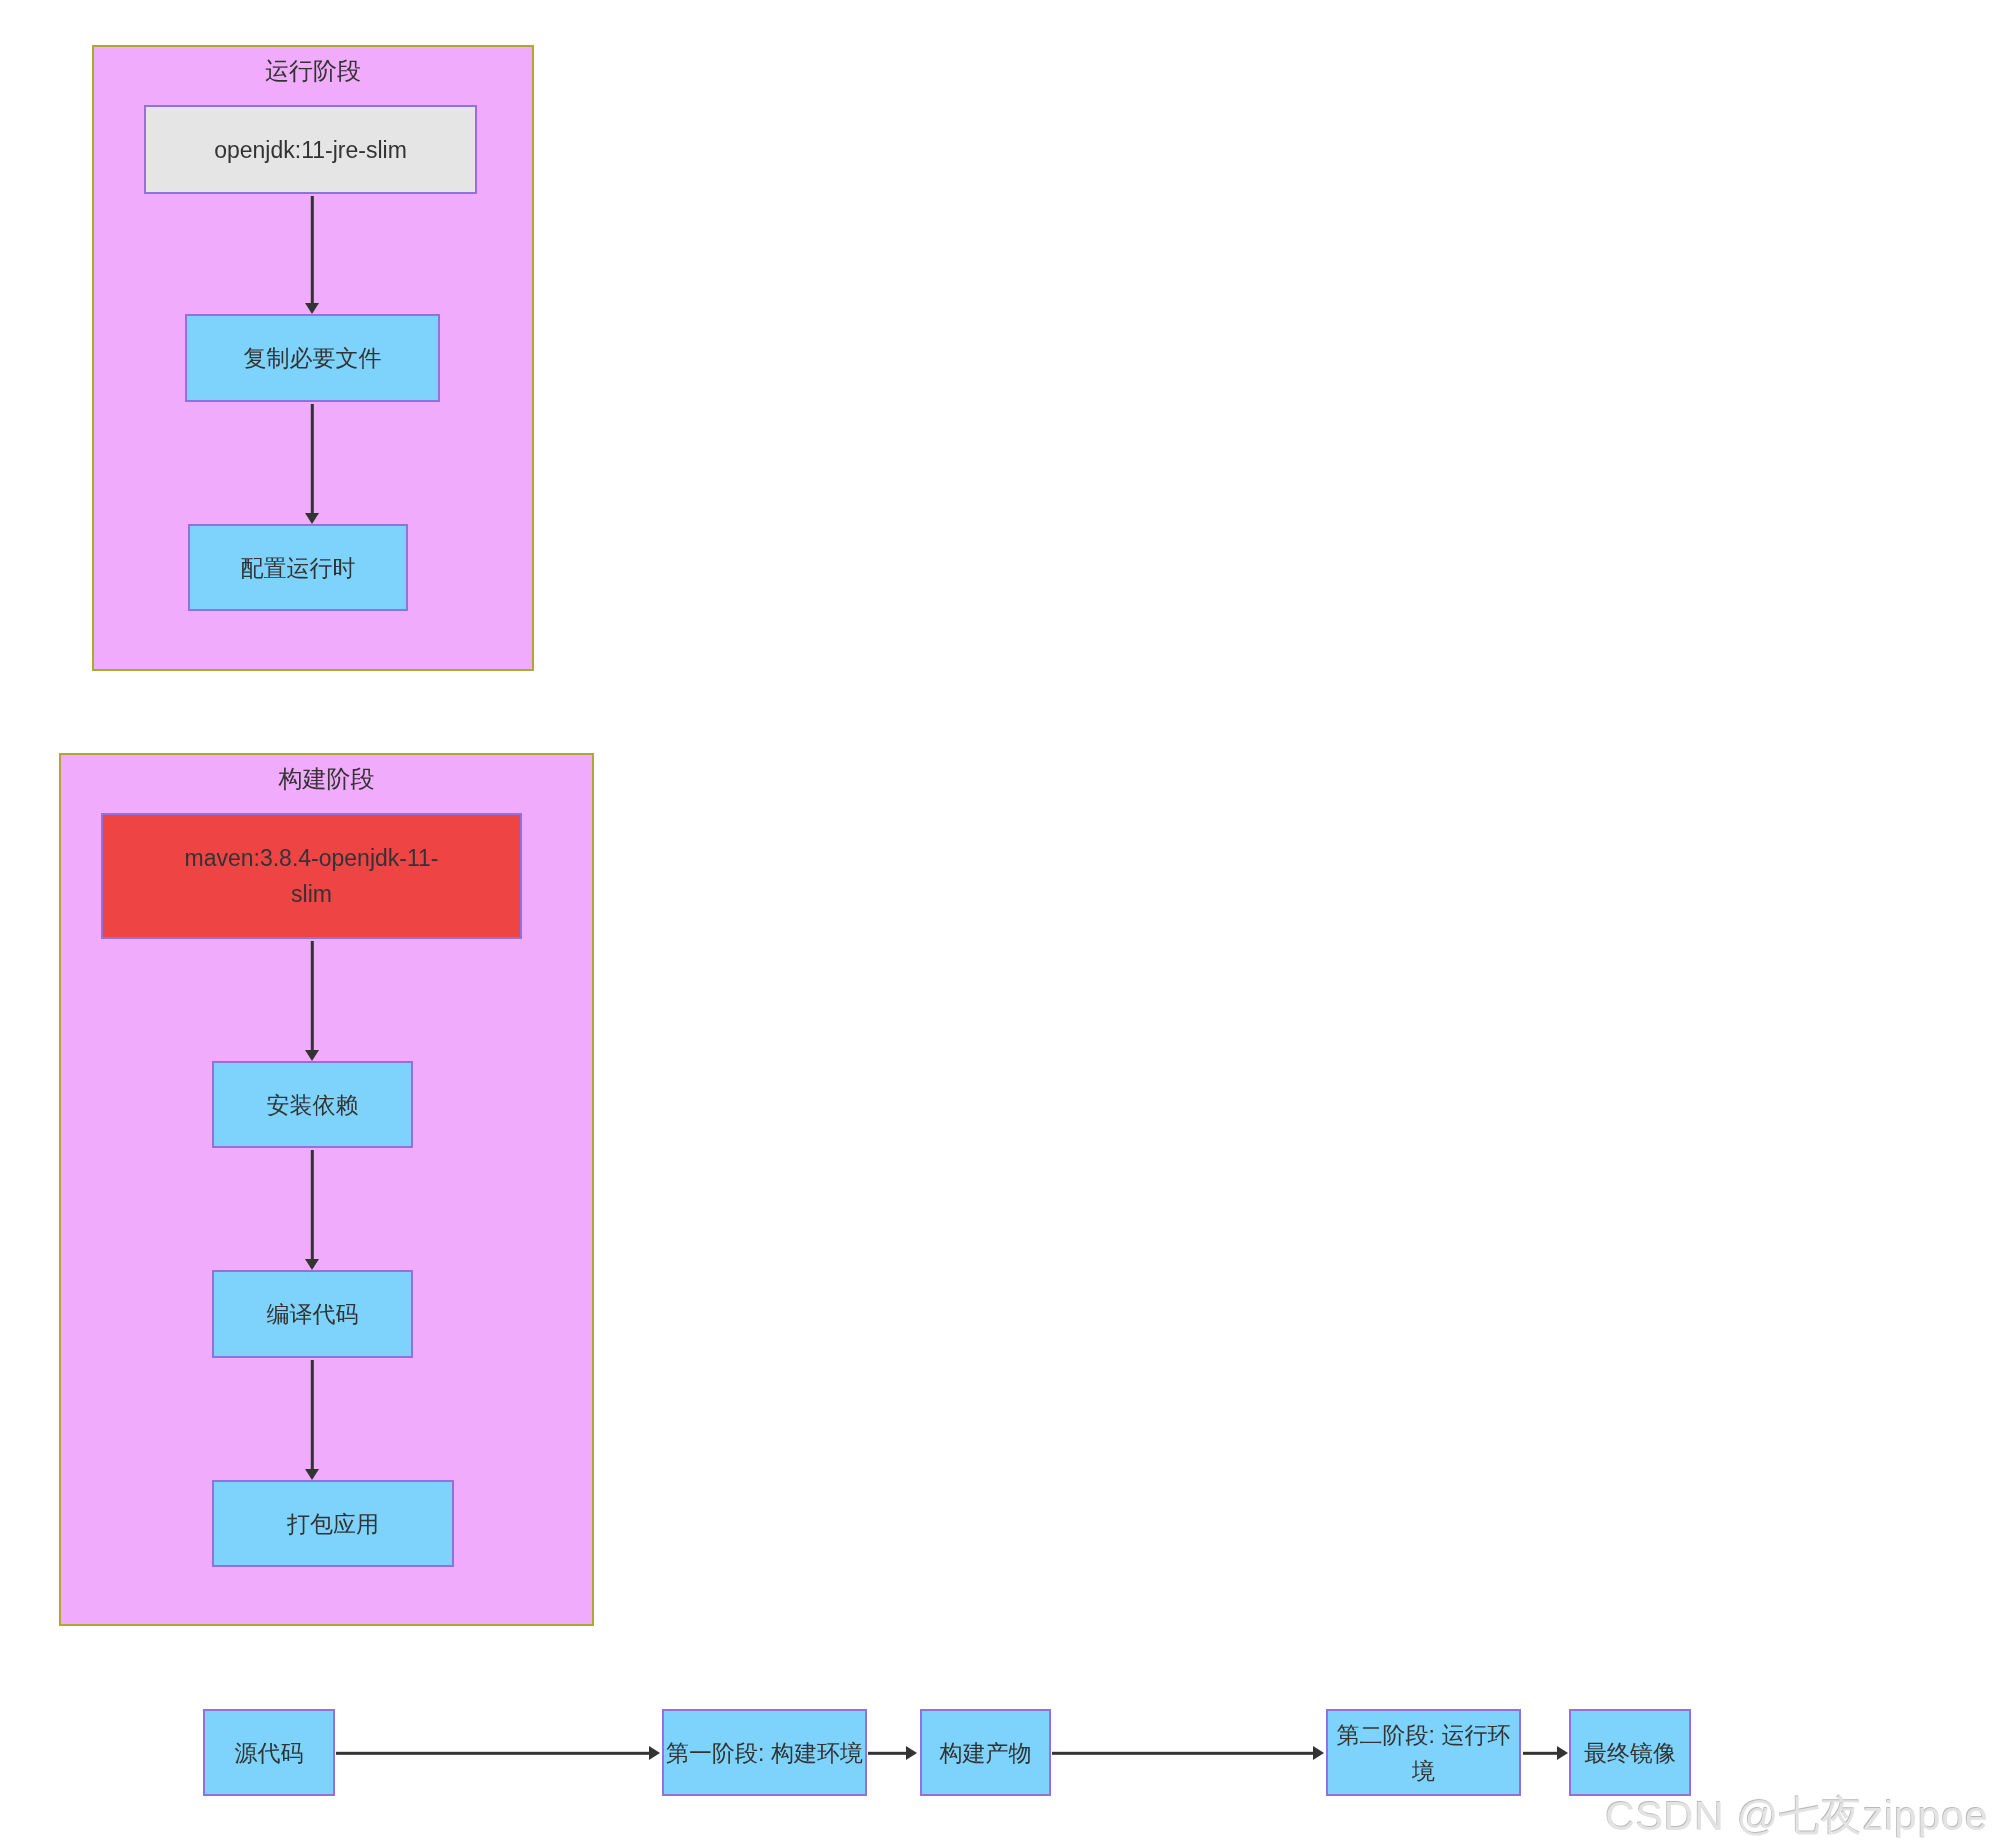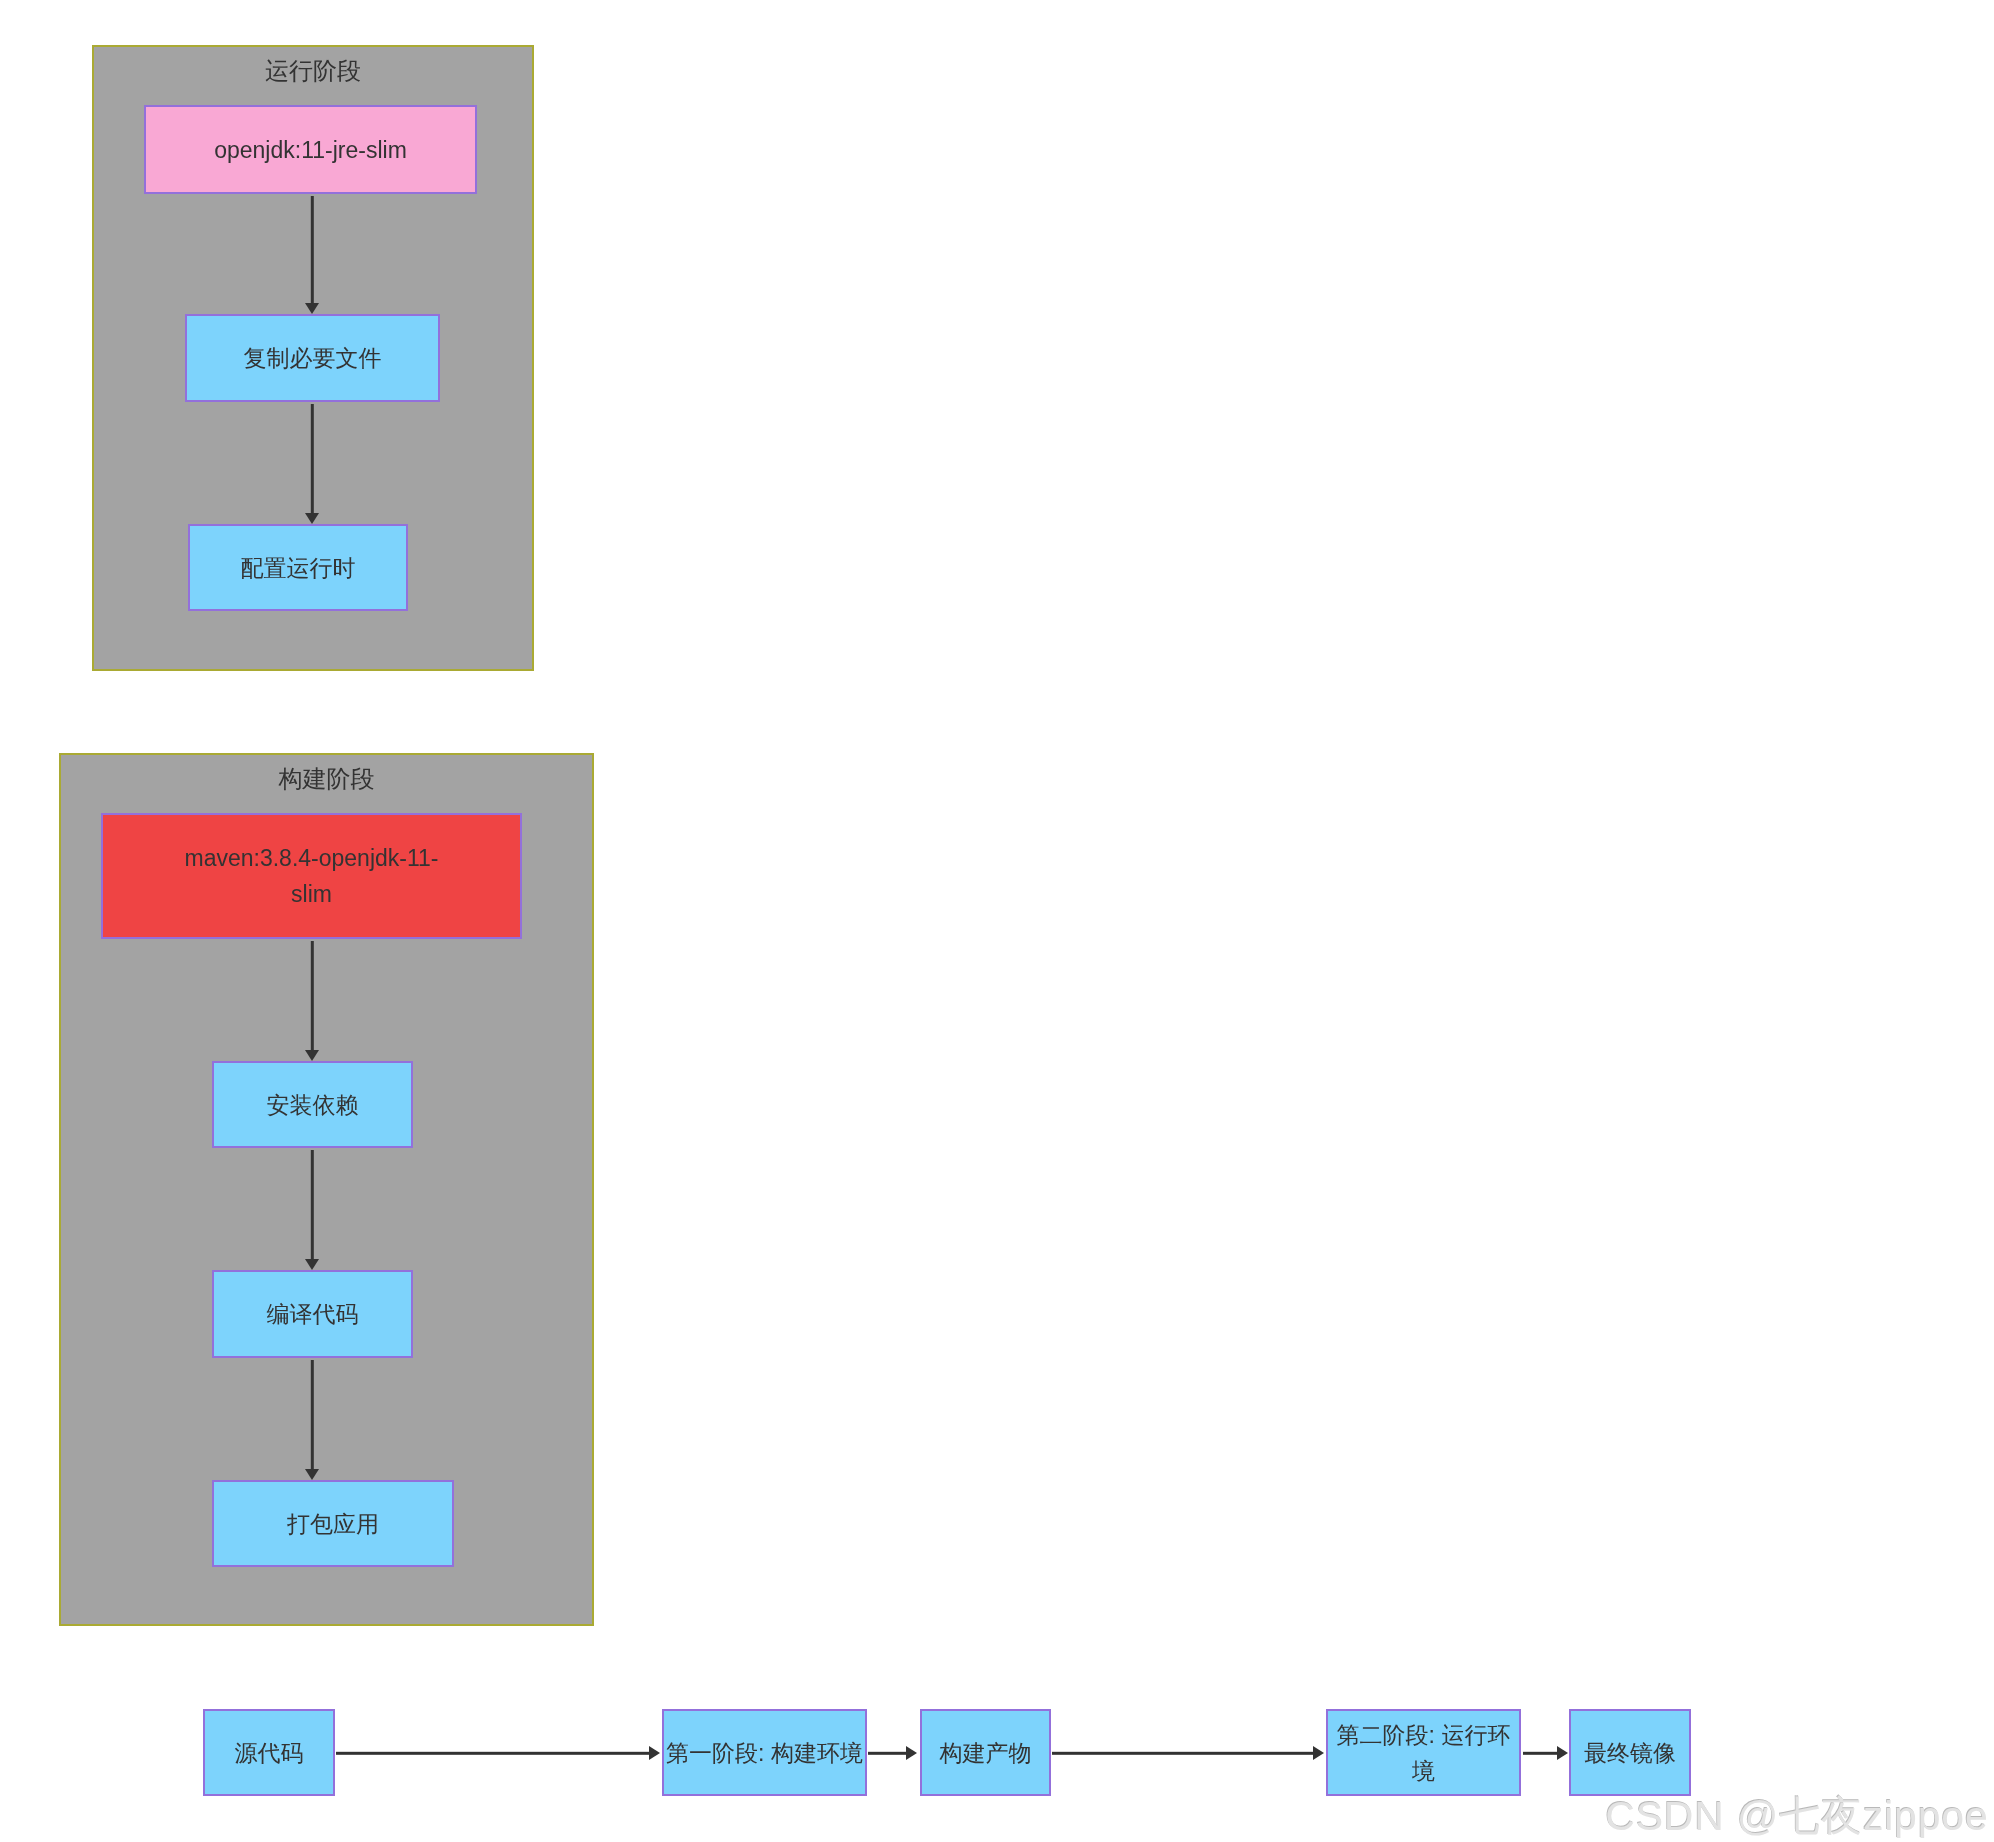--- a/index.html
+++ b/index.html
@@ -2,33 +2,33 @@
 <html style="font-size:13px"><head>
 <meta charset="utf-8">
 <style>
   html,body{margin:0;padding:0;}
   body{
     width:1995px;height:1842px;position:relative;background:#ffffff;
     font-family:"Liberation Sans","DejaVu Sans",sans-serif;color:#333333;
   }
   .cluster{
     position:absolute;box-sizing:border-box;
-    background:#a3a3a3;border:2.4px solid #aaaa33;
+    background:#f0abfc;border:2.4px solid #aaaa33;
   }
   .cluster-title{
     position:absolute;top:8px;left:0;width:100%;
     text-align:center;font-size:24px;color:#333;
   }
   .node{
     position:absolute;box-sizing:border-box;
     background:#7dd3fc;border:2.4px solid #9370DB;
     display:flex;flex-direction:column;align-items:center;justify-content:center;
     font-size:23px;color:#333;text-align:center;line-height:36px;
   }
-  .node.green{background:#f9a8d4;}
+  .node.green{background:#e5e5e5;}
   .node.blue{background:#ef4444;}
   
   .varrow{position:absolute;width:14.6px;}
   .varrow .shaft{position:absolute;left:50%;transform:translateX(-50%);top:0;bottom:10.5px;width:2.4px;background:#333;}
   .varrow .head{position:absolute;left:50%;transform:translateX(-50%);bottom:0;width:0;height:0;
     border-left:7.3px solid transparent;border-right:7.3px solid transparent;border-top:11.3px solid #333;}
   .harrow{position:absolute;height:14.6px;}
   .harrow .shaft{position:absolute;top:50%;transform:translateY(-50%);left:0;right:10.5px;height:2.4px;background:#333;}
   .harrow .head{position:absolute;top:50%;transform:translateY(-50%);right:0;width:0;height:0;
     border-top:7.3px solid transparent;border-bottom:7.3px solid transparent;border-left:11.3px solid #333;}

